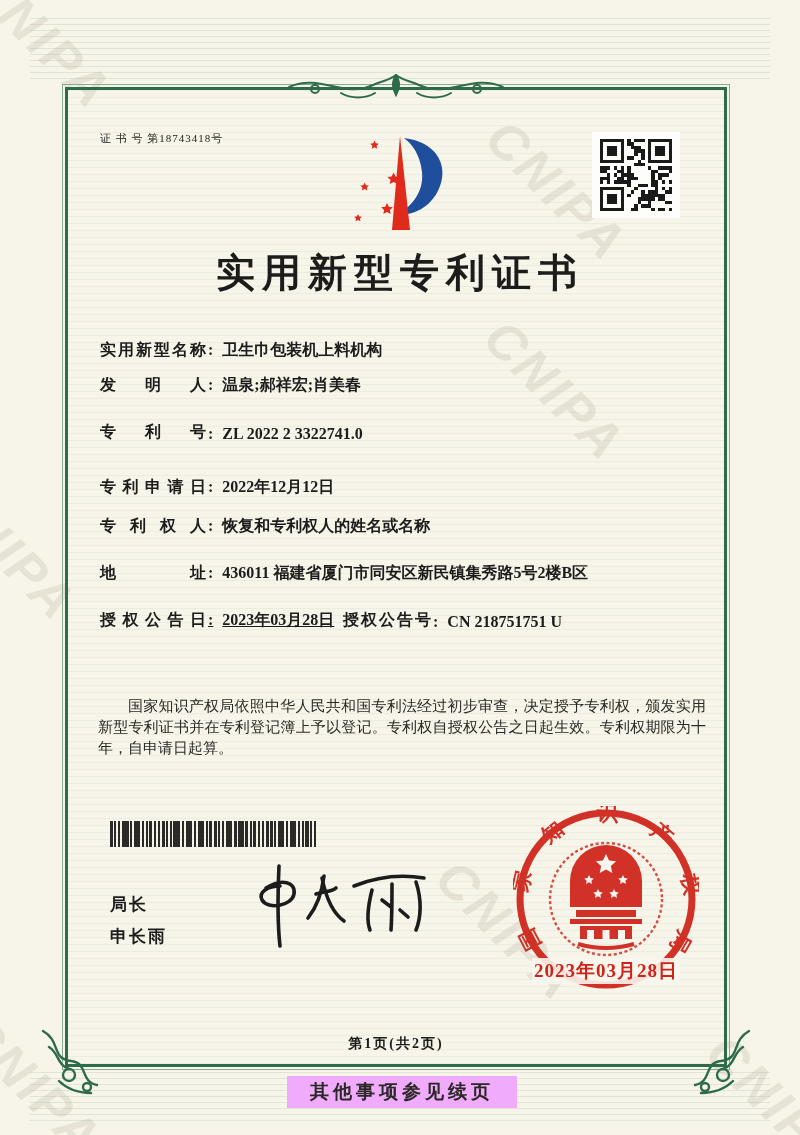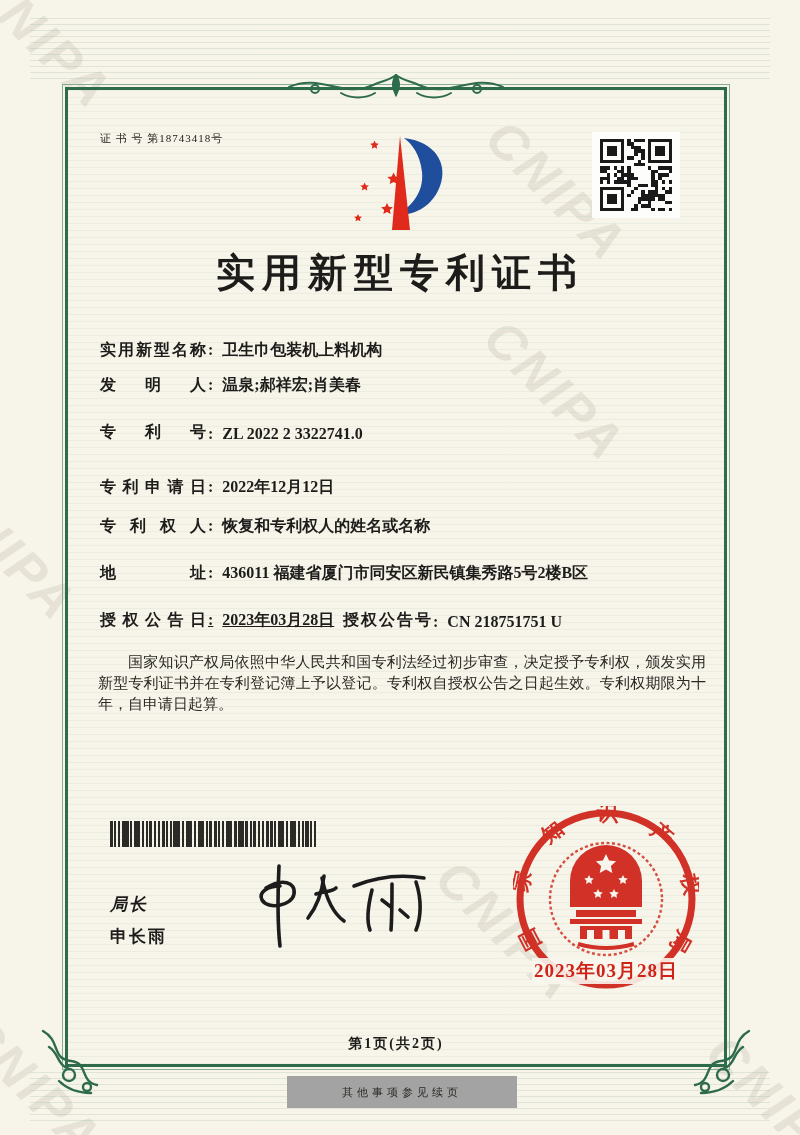--- a/index.html
+++ b/index.html
@@ -44,47 +44,47 @@
     font-size:39px; font-weight:900; letter-spacing:7px;
   }
   .fields { position:absolute; left:100px; top:328px; width:600px; }
   .field-row { position:absolute; left:0; font-size:16px; font-weight:700; white-space:nowrap; }
   .lbl { display:inline-block; width:106px; text-align:justify; text-align-last:justify; vertical-align:bottom; }
   .colon { margin:0 9px 0 2px; }
   .grant-right { position:absolute; left:243px; top:0; }
   .grant-right .lbl { width:88px; }
   .para {
     position:absolute; left:98px; width:608px; font-size:15px; line-height:21px;
-    text-indent:2em; text-align:justify; font-weight:500; color:#2a2824;
+    text-indent:2em; text-align:justify; font-weight:500; color:#2a2824;margin-top:44px;
   }
   .para1 { top:652px; }
   .para2 { top:719px; }
   .barcode {
     position:absolute; left:110px; top:821px; width:206px; height:26px;
     background:
       repeating-linear-gradient(90deg,#2b2a26 0 2px,transparent 2px 4px),
       repeating-linear-gradient(90deg,#2b2a26 0 1px,transparent 1px 9px),
       repeating-linear-gradient(90deg,#2b2a26 0 3px,transparent 3px 13px);
   }
-  .director-title { position:absolute; left:110px; top:893px; font-size:17px; font-weight:700; letter-spacing:2px;font-style:italic; }
+  .director-title { position:absolute; left:110px; top:893px; font-size:17px; font-weight:700; letter-spacing:2px; }
   .director-name  { position:absolute; left:110px; top:925px; font-size:17px; font-weight:700; letter-spacing:2px; }
   .signature { position:absolute; left:224px; top:858px; }
   
   .seal { position:absolute; left:513px; top:806px; width:186px; height:190px; }
   .seal svg { position:absolute; left:0; top:0; }
   .seal-date {
     position:absolute; left:50%; top:152px; transform:translateX(-50%);
     font-size:19px; font-weight:700; color:#cf2318; white-space:nowrap;
     background:rgba(248,246,238,.9); padding:0 2px; letter-spacing:1px;
   }
   .page-number { position:absolute; left:62px; width:668px; top:1035px; text-align:center; font-size:14px; font-weight:700; letter-spacing:2px; }
   .note-box {
     position:absolute; left:287px; top:1076px; width:230px; height:32px;
-    background:#a3a3a3; display:flex; align-items:center; justify-content:center;
-    font-size:11px; font-weight:400; letter-spacing:4px; color:#2a2824;
+    background:#f0abfc; display:flex; align-items:center; justify-content:center;
+    font-size:19px; font-weight:700; letter-spacing:4px; color:#2a2824;
   }
 </style>
 </head>
 <body>
 
 <div class="page">
 
   <div class="wm" style="left:-45px; top:8px;">CNIPA</div>
   <div class="wm" style="left:470px; top:160px;">CNIPA</div>
   <div class="wm" style="left:468px; top:360px;">CNIPA</div>

